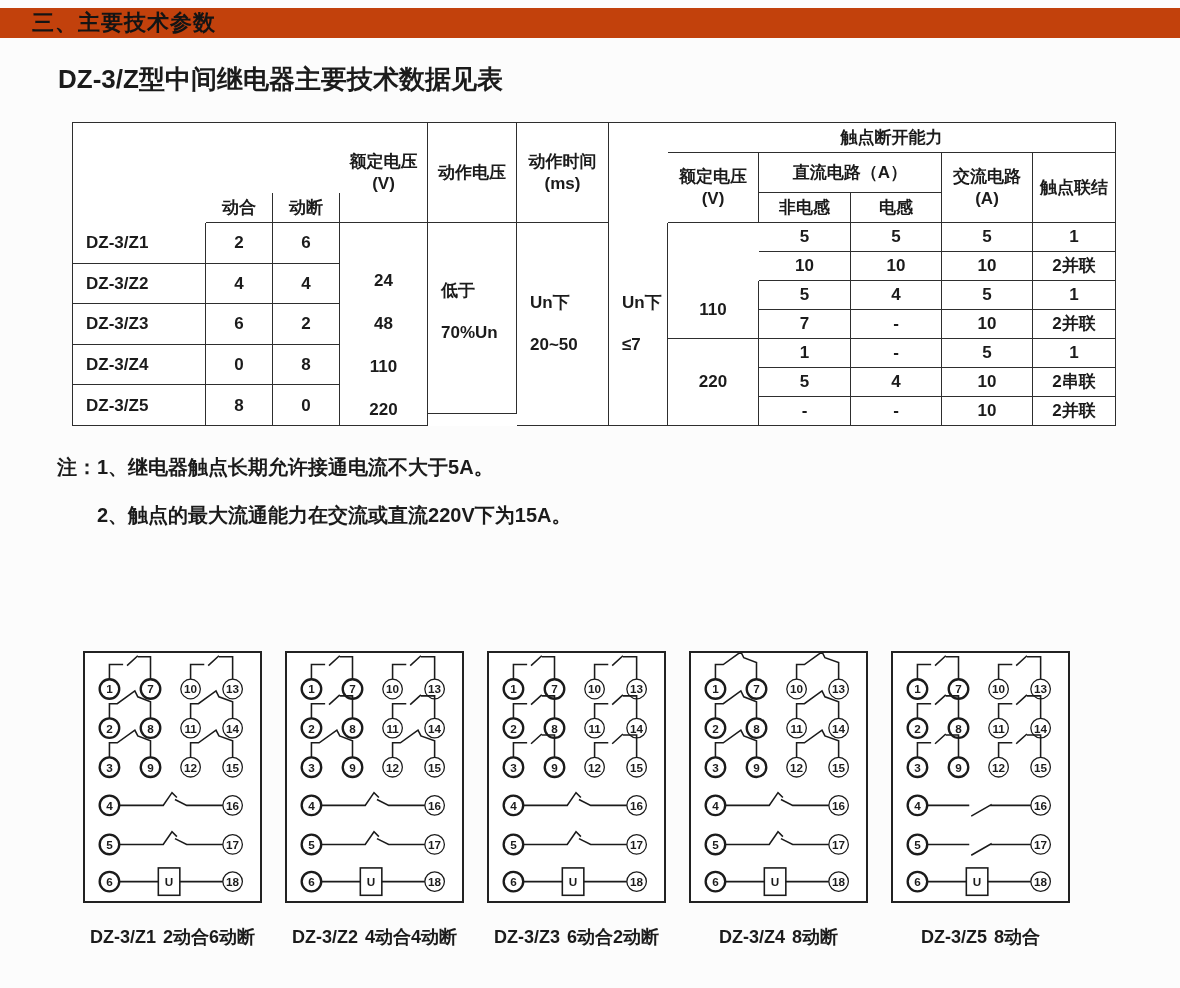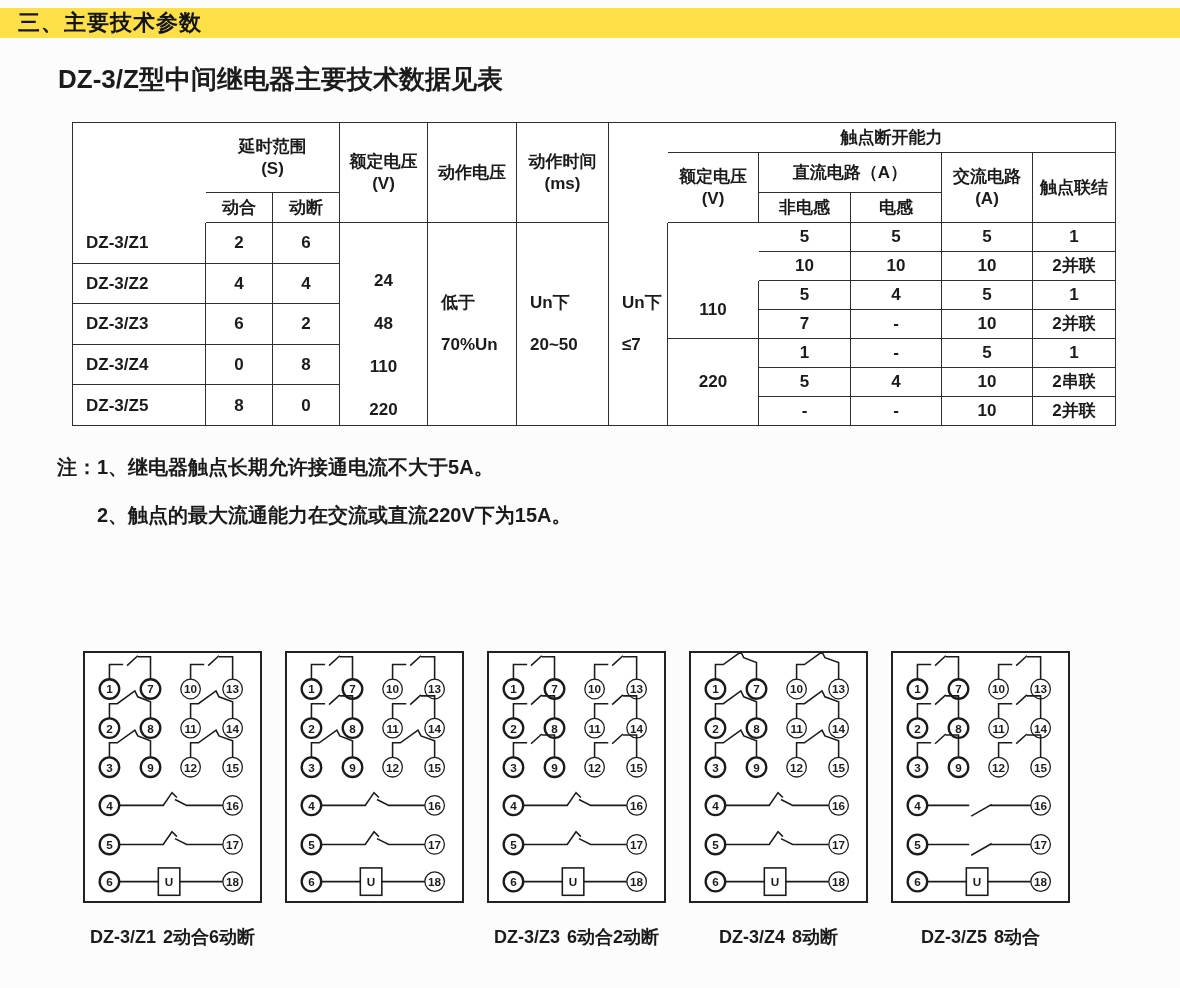--- a/index.html
+++ b/index.html
@@ -1,19 +1,19 @@
 <!DOCTYPE html>
 <html><head>
 <meta charset="utf-8">
 <style>
   html,body{margin:0;padding:0;}
   body{font-family:"Liberation Sans","DejaVu Sans",sans-serif;background:#e8e8e8;}
   .page{position:relative;width:1180px;height:988px;background:#fcfcfc;overflow:hidden;color:#1b1b1b;}
-  .bar{position:absolute;left:0;width:100%;background:#fde047;color:#141414;font-weight:700;
-       font-size:22px;display:flex;align-items:center;padding-left:18px;box-sizing:border-box;letter-spacing:1px;}
+  .bar{position:absolute;left:0;width:100%;background:#c2410c;color:#141414;font-weight:700;
+       font-size:22px;display:flex;align-items:center;padding-left:32px;box-sizing:border-box;letter-spacing:1px;}
   .bar3{top:8px;height:30px;}
   .bar4{top:557px;height:34px;}
   .intro{position:absolute;left:58px;top:62px;font-size:26px;font-weight:700;}
   .note{position:absolute;font-size:20px;font-weight:700;}
   .note1{left:57px;top:454px;}
   .note2{left:97px;top:502px;}
   .dtable{position:absolute;left:72px;top:122px;width:1043px;height:303px;
           border-top:1px solid #2e2e2e;border-left:1px solid #2e2e2e;background:#fff;}
   .c{position:absolute;box-sizing:border-box;border-right:1px solid #2e2e2e;border-bottom:1px solid #2e2e2e;
      display:flex;align-items:center;justify-content:center;text-align:center;white-space:pre-line;
@@ -32,22 +32,20 @@
 <div class="page">
 
   <div class="bar bar3">
     <span>三、主要技术参数</span>
   </div>
 
   <div class="intro">DZ-3/Z型中间继电器主要技术数据见表</div>
 
   <div class="dtable">
 
-    <div class="c" style="left:133px;top:0;width:134px;height:70px">延时范围
-(S)</div>
     <div class="c" style="left:133px;top:70px;width:67px;height:30px">动合</div>
     <div class="c" style="left:200px;top:70px;width:67px;height:30px">动断</div>
     <div class="c" style="left:267px;top:0;width:88px;height:100px">额定电压
 (V)</div>
     <div class="c" style="left:444px;top:0;width:92px;height:100px">动作时间
 (ms)</div>
     <div class="c" style="left:355px;top:0;width:89px;height:100px">动作电压</div>
     <div class="c" style="left:595px;top:0;width:448px;height:30px">触点断开能力</div>
     <div class="c" style="left:595px;top:30px;width:91px;height:70px">额定电压
 (V)</div>
@@ -75,21 +73,21 @@
     <div class="c" style="left:200px;top:181.2px;width:67px;height:40.6px">2</div>
     <div class="c" style="left:200px;top:221.8px;width:67px;height:40.6px">8</div>
     <div class="c" style="left:200px;top:262.4px;width:67px;height:40.6px">0</div>
 
     <div class="c vstack" style="left:267px;top:100px;width:88px;height:203px">
       <div>24</div>
       <div>48</div>
       <div>110</div>
       <div>220</div>
     </div>
-    <div class="c la tall" style="left:355px;top:100px;width:89px;height:203px">低于
+    <div class="c la tall" style="left:355px;top:88px;width:89px;height:203px">低于
 70%Un</div>
     <div class="c la tall" style="left:444px;top:100px;width:92px;height:203px">Un下
 20~50</div>
     <div class="c la tall" style="left:536px;top:100px;width:59px;height:203px">Un下
 ≤7</div>
 
     <div class="c" style="left:595px;top:158px;width:91px;height:58px">110</div>
     <div class="c" style="left:595px;top:216px;width:91px;height:87px">220</div>
 
     <div class="c" style="left:686px;top:100px;width:92px;height:29px">5</div>
@@ -374,20 +372,23 @@
         <text x="86" y="237" text-anchor="middle" font-size="12" font-weight="bold" fill="#1b1b1b">U</text>
         <circle cx="25" cy="233" r="10" fill="none" stroke="#1b1b1b" stroke-width="2.4"></circle>
         <text x="25" y="237.5" text-anchor="middle" font-size="12" font-weight="bold" fill="#1b1b1b">6</text>
         <circle cx="151" cy="233" r="10" fill="none" stroke="#1b1b1b" stroke-width="1.3"></circle>
         <text x="151" y="237.5" text-anchor="middle" font-size="12" font-weight="bold" fill="#1b1b1b">18</text>
       </svg></div>
 
   <div class="caption" style="left:72.5px">
     <span>DZ-3/Z1</span><span class="cap-desc">2动合6动断</span>
   </div>
+  <div class="caption" style="left:274.5px">
+    <span>DZ-3/Z2</span><span class="cap-desc">4动合4动断</span>
+  </div>
   <div class="caption" style="left:476.5px">
     <span>DZ-3/Z3</span><span class="cap-desc">6动合2动断</span>
   </div>
   <div class="caption" style="left:678.5px">
     <span>DZ-3/Z4</span><span class="cap-desc">8动断</span>
   </div>
   <div class="caption" style="left:880.5px">
     <span>DZ-3/Z5</span><span class="cap-desc">8动合</span>
   </div>
 

